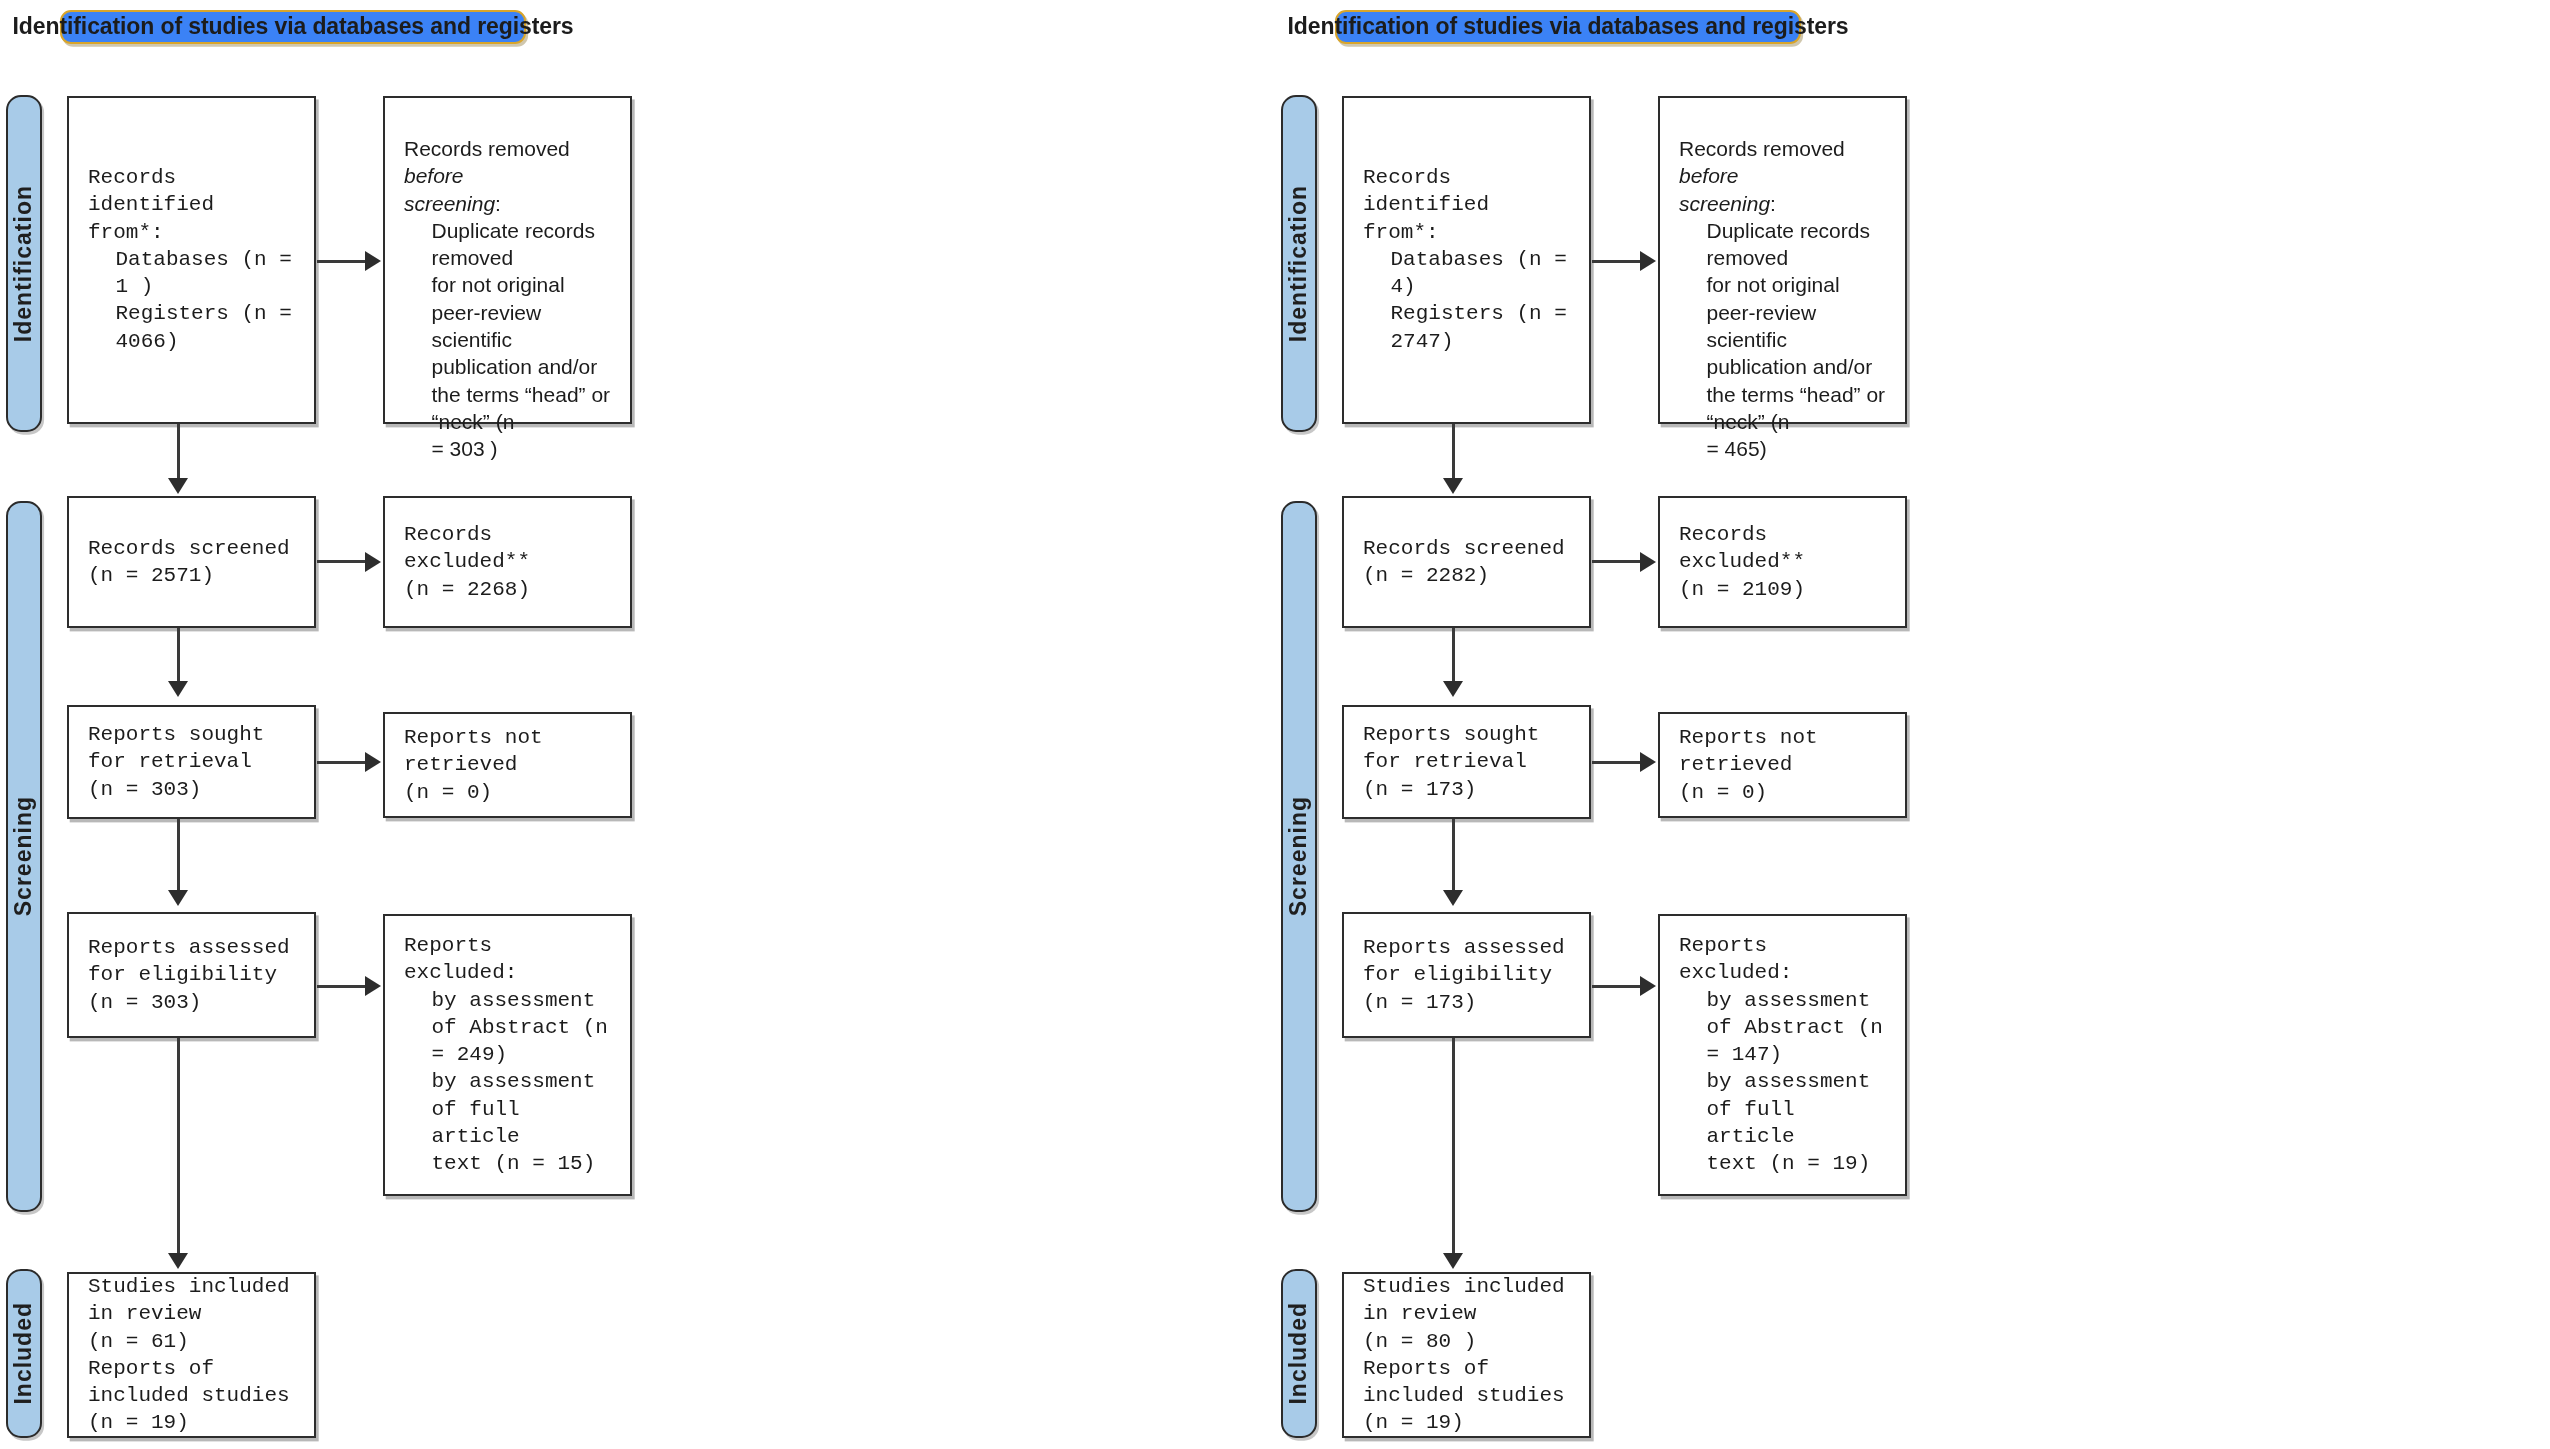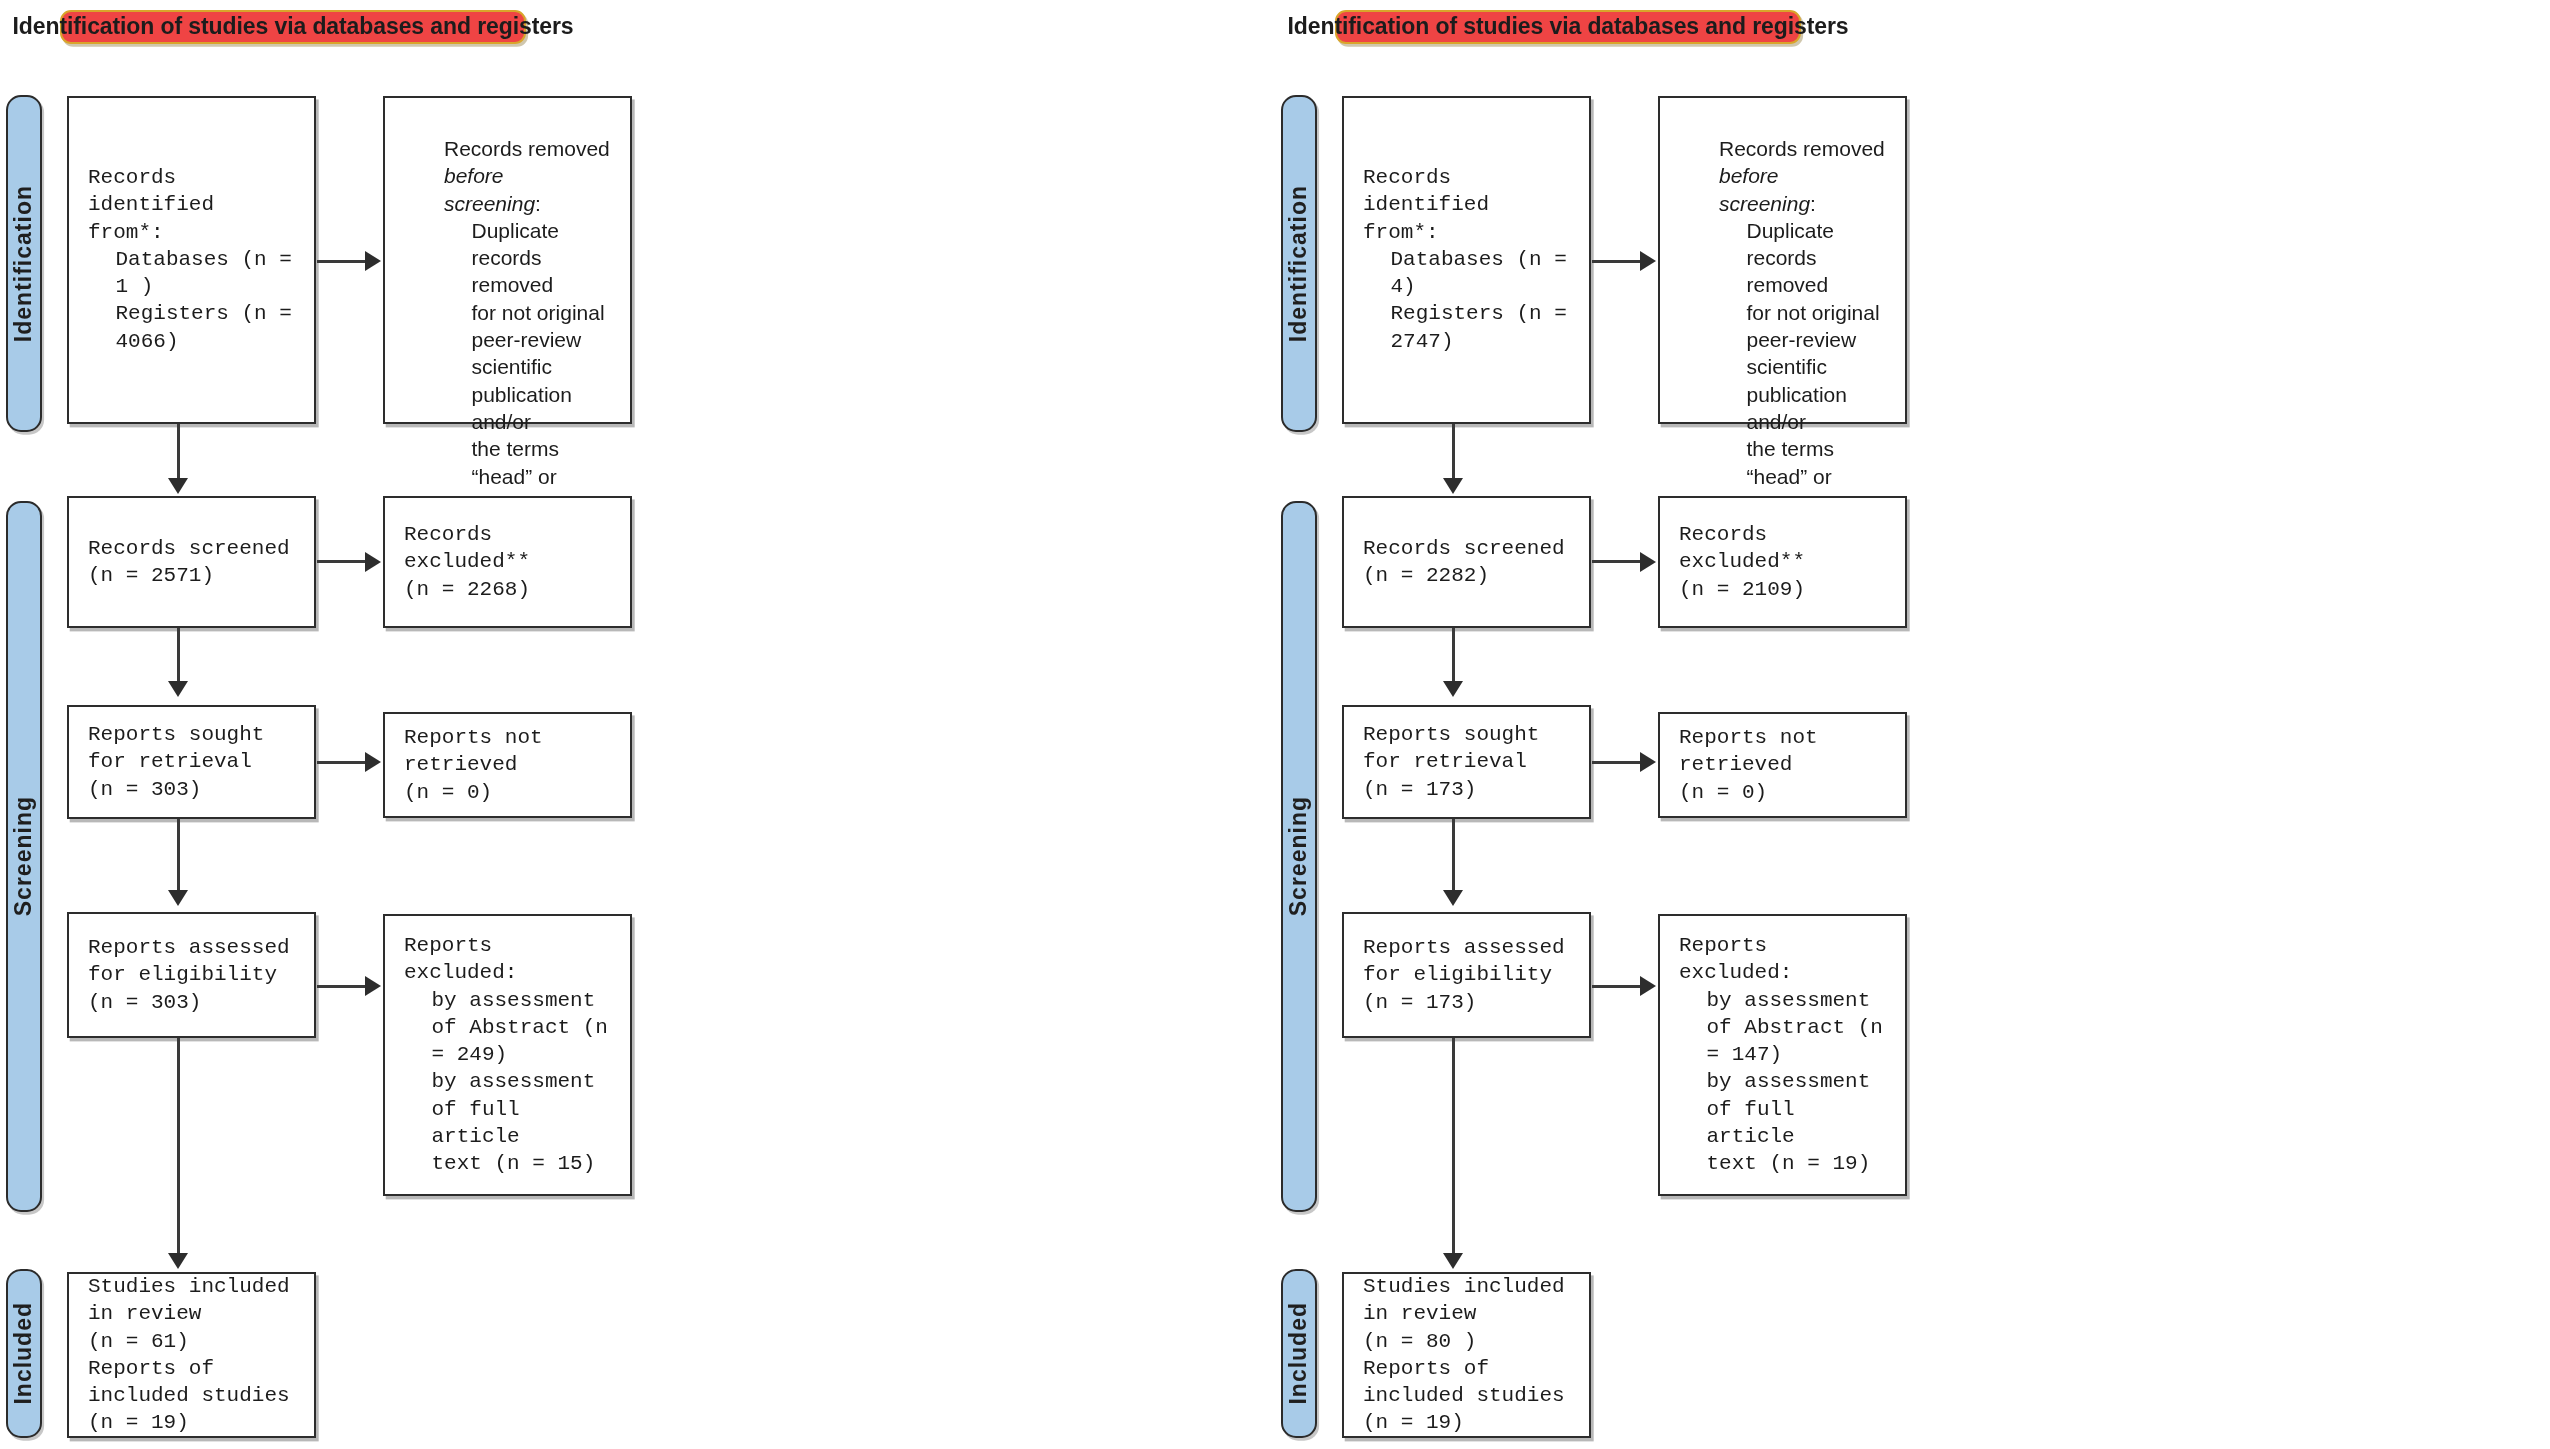--- a/index.html
+++ b/index.html
@@ -12,21 +12,21 @@
   #stage{position:relative;width:2550px;height:1450px;overflow:hidden;background:#fff;}
 
   
   .panel{position:absolute;top:0;height:1450px;}
   .panel.left{left:0;width:1275px;}
   .panel.right{left:1275px;width:1275px;}
 
   
   .banner{
     position:absolute;
-    background:#ef4444;
+    background:#3b82f6;
     border:2.1px solid #D9A52B;
     border-radius:11px;
     box-shadow:2.1px 2.7px 0 rgba(120,95,20,.35);
     display:flex;align-items:center;justify-content:center;
     box-sizing:border-box;
   }
   .banner-text{
     font-size:23px;font-weight:bold;color:#1c1c1c;
     letter-spacing:-0.1px;white-space:nowrap;
   }
@@ -56,21 +56,21 @@
     box-sizing:border-box;
     box-shadow:2.7px 3.4px 0 rgba(0,0,0,.28);
     padding:0;
   }
   .box-inner{
     position:absolute;left:19px;right:12.4px;
     font-size:21px;line-height:1.30;
     color:#1c1c1c;
   }
   .box-inner.mid{top:50%;transform:translateY(-50%);font-family:Liberation Mono, monospace;}
-  .box-inner.topset{top:37px;margin-left:40px;}
+  .box-inner.topset{top:37px;}
   .ln{display:block;white-space:pre-wrap;}
   .ind{padding-left:27.5px;}
   .it{font-style:italic;}
 
   
   .hline{position:absolute;height:2.7px;background:#3a3a3a;}
   .vline{position:absolute;width:2.7px;background:#3a3a3a;}
   .arrow-r{
     position:absolute;width:0;height:0;
     border-top:10.3px solid transparent;

